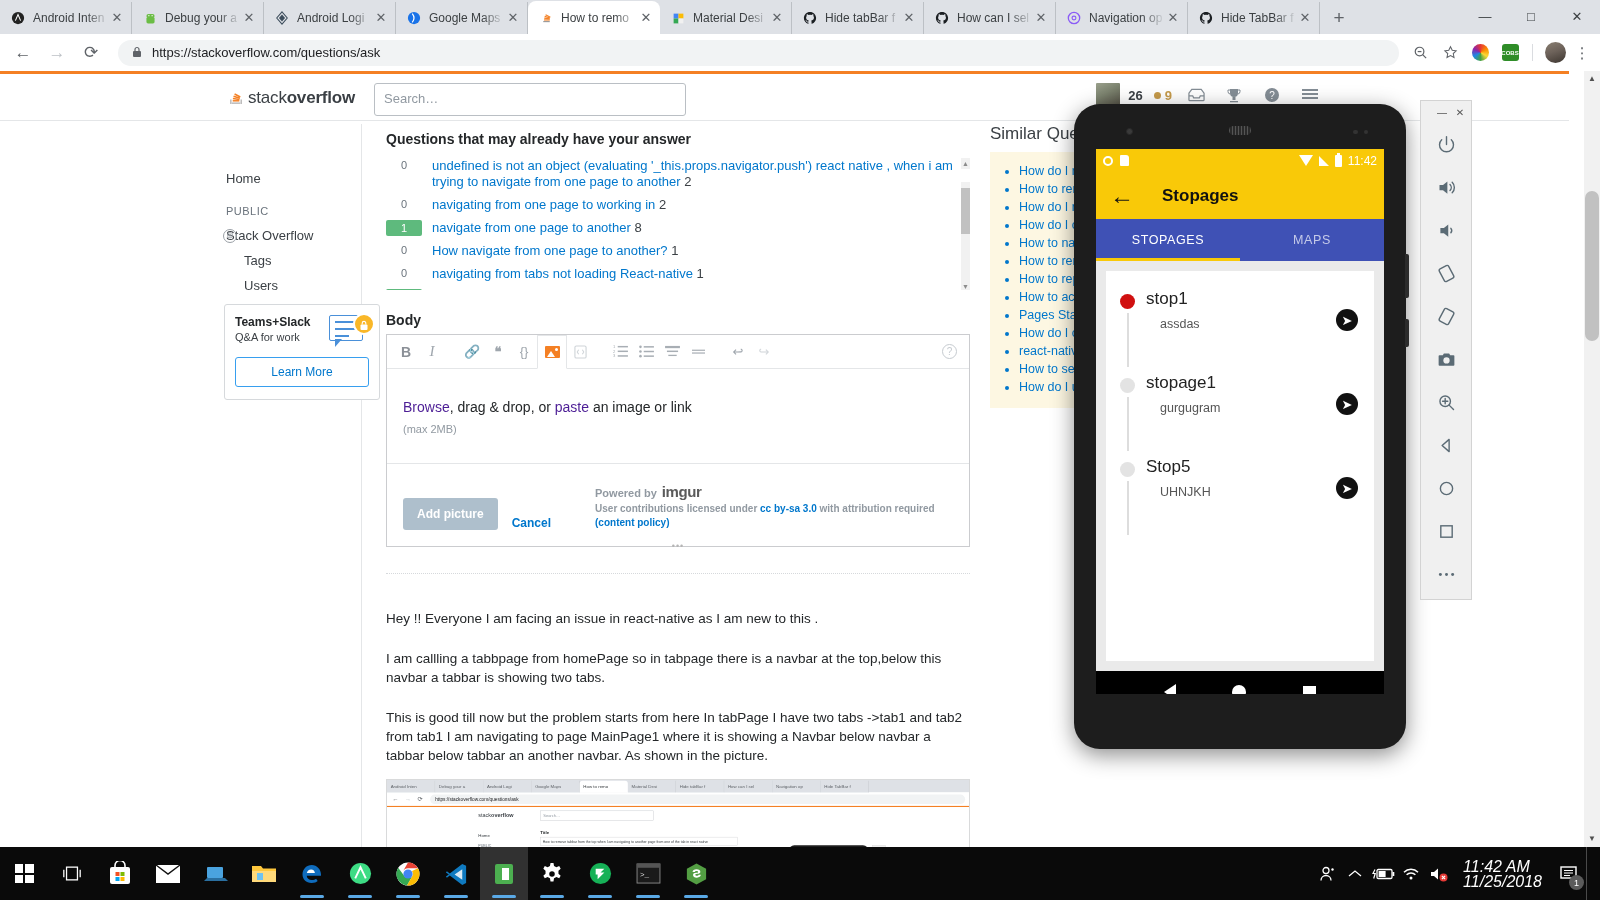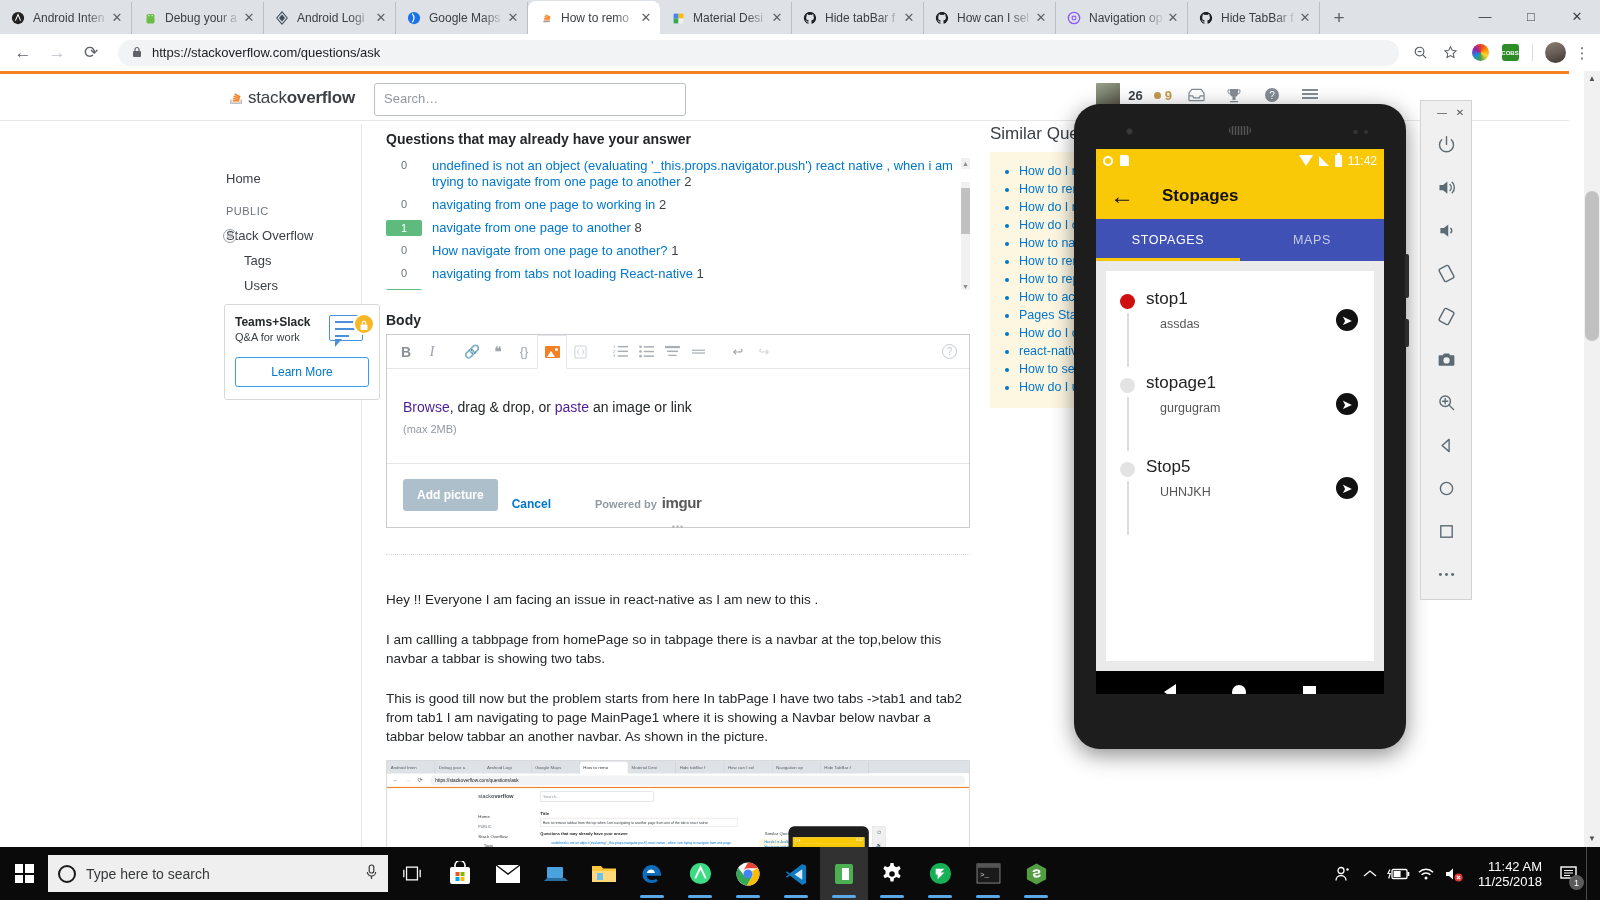--- a/index.html
+++ b/index.html
@@ -328,22 +328,22 @@
   .tb-search-txt { font-size: 14px; color: #37383a; flex: 1; }
   .tb-mic { font-size: 14px; color: #3a3a3a; }
   .tb-icon { width: 48px; height: 53px; display: flex; align-items: center; justify-content: center;
              position: relative; }
   .tb-icon.running::after { content: ""; position: absolute; bottom: 2px; left: 12px; width: 24px;
                             height: 3px; background: #5aa9e6; border-radius: 2px; }
   .tb-icon.active { background: rgba(255,255,255,.16); }
   .tb-tray { margin-left: auto; display: flex; align-items: center; padding-right: 8px; gap: 0; }
   .tray-ico { width: 28px; height: 53px; display: flex; align-items: center; justify-content: center;
               color: #fff; font-size: 13px; }
-  .tray-clock { color: #fff; font-size: 13px; line-height: 15px; text-align: right;
-                padding: 0 10px; }
+  .tray-clock { color: #fff; font-size: 16px; line-height: 15px; text-align: left;
+                padding: 0 10px; font-style: italic; }
   .tray-notif { width: 34px; height: 53px; display: flex; align-items: center; justify-content: center;
                 position: relative; }
   .notif-badge { position: absolute; right: 2px; bottom: 10px; width: 15px; height: 15px;
                  border-radius: 50%; background: #5b5b5b; color: #fff; font-size: 9px;
                  display: flex; align-items: center; justify-content: center; }
   .showdesk { width: 6px; height: 53px; border-left: 1px solid #4a4a4a; }
 </style>
 </head>
 <body>
 
@@ -702,20 +702,21 @@
         <div class="ed-drop">
           <div class="ed-drop-line"><a>Browse</a><span>, drag &amp; drop, or </span><a>paste</a><span> an image or link</span></div>
           <div class="ed-max">(max 2MB)</div>
         </div>
 
         <div class="ed-actions">
           <div class="btn-addpic">Add picture</div>
           <div class="btn-cancel">Cancel</div>
           <div class="imgur-wrap">
             <div class="imgur-line1"><span>Powered by</span><b>imgur</b></div>
+            <div class="imgur-line2"><span>User contributions licensed under </span><a>cc by-sa 3.0</a><span> with attribution required</span><br><a>(content policy)</a></div>
           </div>
         </div>
 
         <div class="ed-resize">•••</div>
       </div>
 
       <div class="post-body">
         <div class="post-p">Hey !! Everyone I am facing an issue in react-native as I am new to this .</div>
         <div class="post-p">I am callling a tabbpage from homePage so in tabpage there is a navbar at the top,below this navbar a tabbar is showing two tabs.</div>
         <div class="post-p">This is good till now but the problem starts from here In tabPage I have two tabs -&gt;tab1 and tab2 from tab1 I am navigating to page MainPage1 where it is showing a Navbar below navbar a tabbar below tabbar an another navbar. As shown in the picture.</div>
@@ -953,31 +954,20 @@
 
   <div class="taskbar">
     <div class="tb-start">
       <div class="win-logo">
           <span></span>
           <span></span>
           <span></span>
           <span></span>
         </div>
     </div>
-    <div class="tb-search">
-      <div class="tb-search-ring"></div>
-      <div class="tb-search-txt">Type here to search</div>
-      <div class="tb-mic">
-        <svg width="13" height="16" viewBox="0 0 13 16">
-            <rect x="4.2" y="1" width="4.6" height="8" rx="2.3" fill="none" stroke="#3a3a3a" stroke-width="1.2"></rect>
-            <path d="M2.4 8a4.1 4.1 0 0 0 8.2 0" fill="none" stroke="#3a3a3a" stroke-width="1.2"></path>
-            <path d="M6.5 12v3" stroke="#3a3a3a" stroke-width="1.2"></path>
-          </svg>
-      </div>
-    </div>
     <div class="tb-icon">
       <svg width="20" height="17" viewBox="0 0 22 18">
           <rect x="5" y="2" width="12" height="14" fill="none" stroke="#fff" stroke-width="1.4"></rect>
           <path d="M2 5v8M20 5v8" stroke="#fff" stroke-width="1.4"></path>
         </svg>
     </div>
     <div class="tb-icon">
       <svg width="26" height="26" viewBox="0 0 26 26">
           <rect x="3" y="6" width="20" height="17" rx="2" fill="#fff"></rect>
           <path d="M8 6V4.5a5 5 0 0 1 10 0V6" fill="none" stroke="#fff" stroke-width="1.6"></path>

